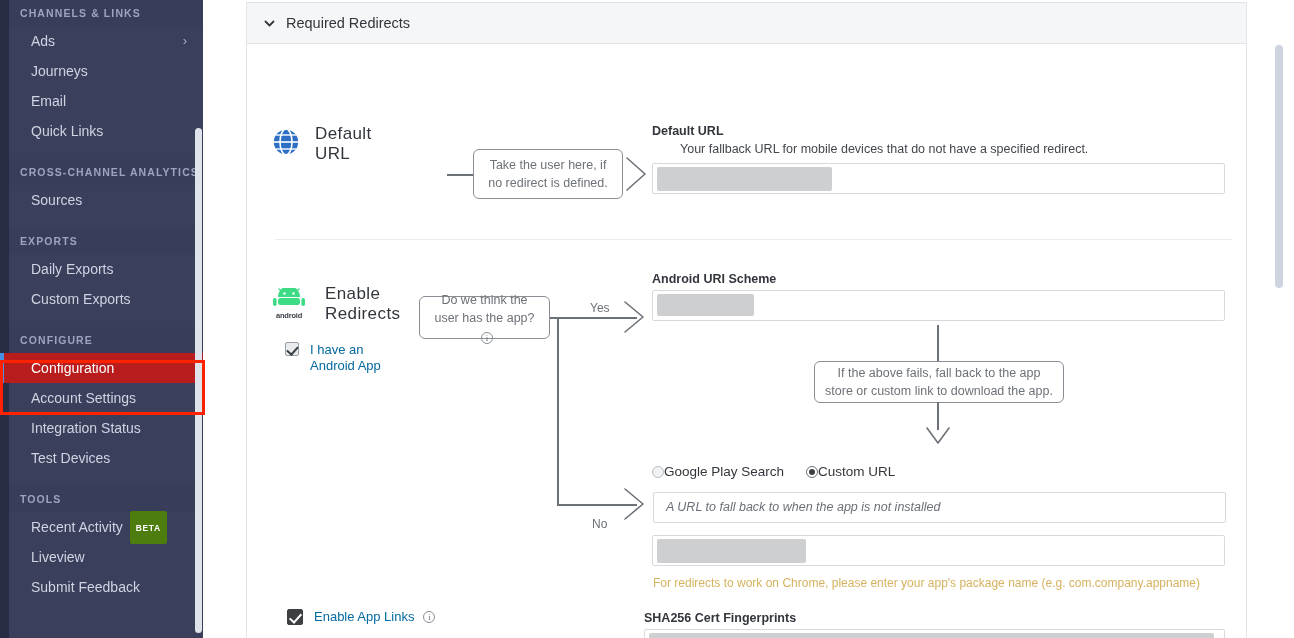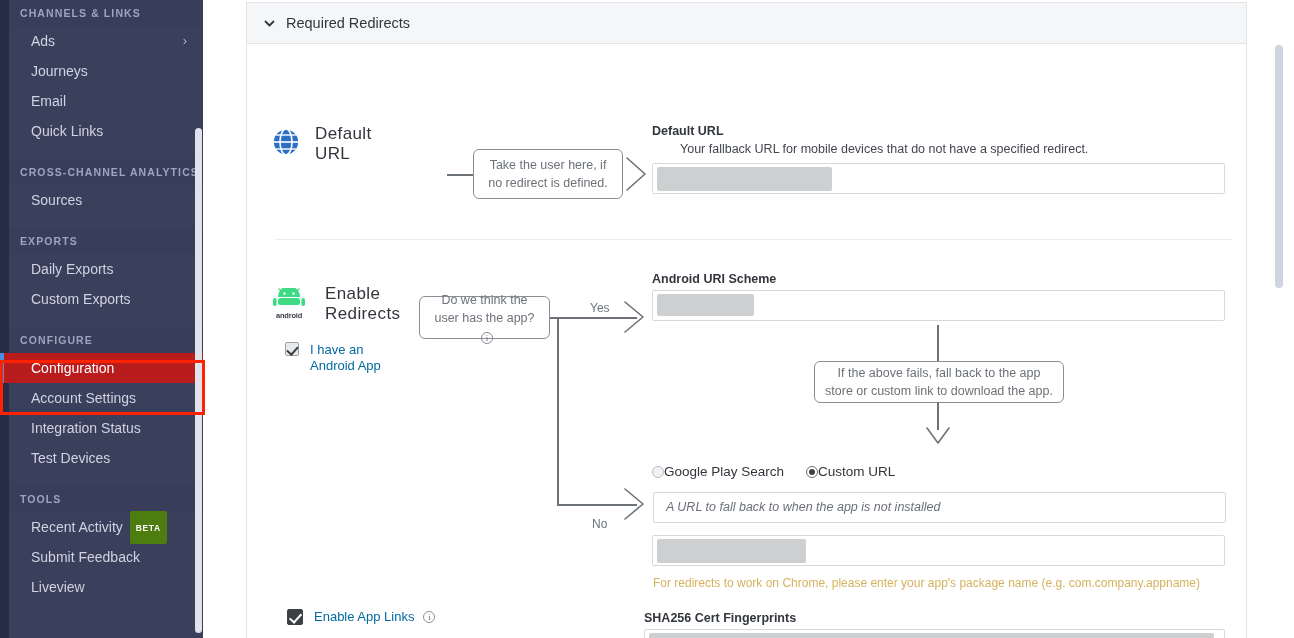--- a/index.html
+++ b/index.html
@@ -295,22 +295,22 @@
         <div class="sb-item"><span>Custom Exports</span></div>
         <div class="sb-spacer"></div>
         <div class="sb-group-head">CONFIGURE</div>
         <div class="sb-item active"><span>Configuration</span></div>
         <div class="sb-item"><span>Account Settings</span></div>
         <div class="sb-item"><span>Integration Status</span></div>
         <div class="sb-item"><span>Test Devices</span></div>
         <div class="sb-spacer"></div>
         <div class="sb-group-head">TOOLS</div>
         <div class="sb-item"><span>Recent Activity</span><span class="beta-badge">BETA</span></div>
+        <div class="sb-item"><span>Liveview</span></div>
         <div class="sb-item"><span>Submit Feedback</span></div>
-        <div class="sb-item"><span>Liveview</span></div>
       </div>
     <div id="sidebar-scrollbar"></div>
   </div>
   <div id="configure-highlight"></div>
 
   <div id="panel">
 
     <div id="panel-header">
       <span class="chevron-down">
         <svg width="13" height="13" viewBox="0 0 13 13">

